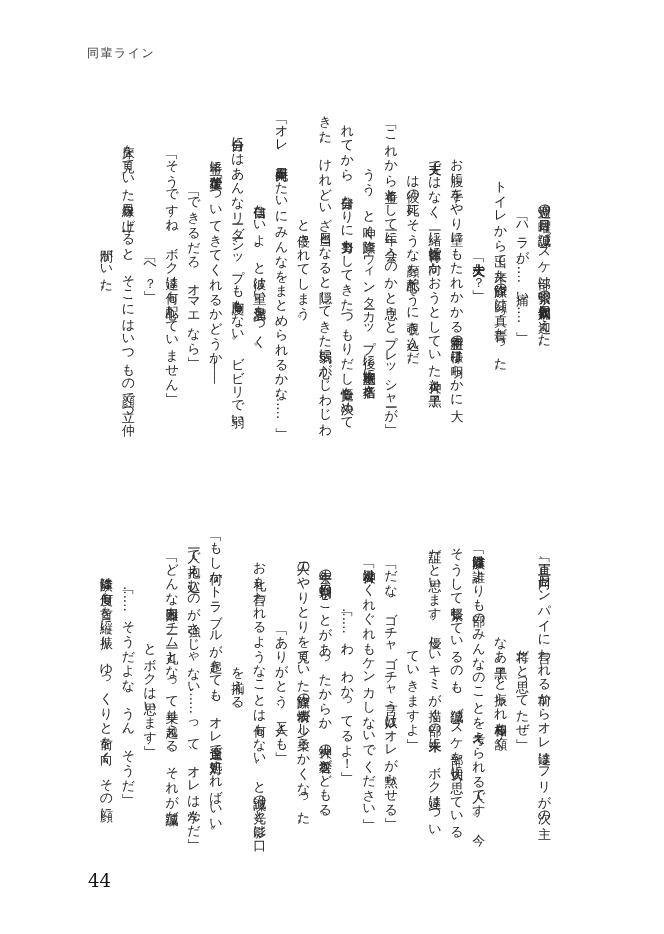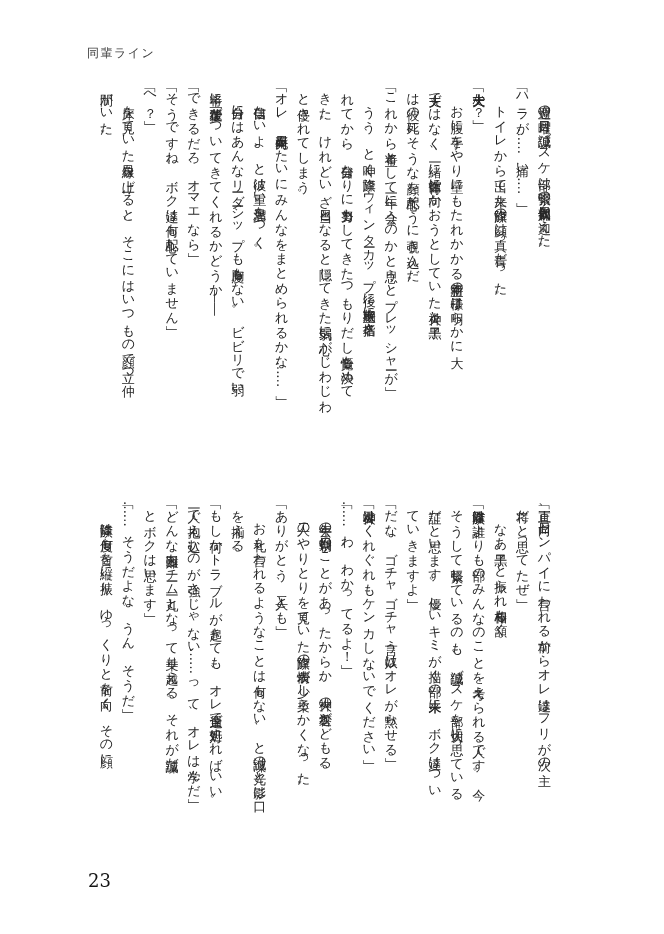--- a/index.html
+++ b/index.html
@@ -11,20 +11,21 @@
     height: 934px;
     background: #ffffff;
     position: relative;
     overflow: hidden;
     font-family: "DejaVu Serif", "Liberation Serif", serif;
   }
   .page {
     position: absolute;
     inset: 0;
     background: #ffffff;
+    text-align: center;
   }
   .running-head {
     position: absolute;
     left: 87px;
     top: 45px;
     font-size: 12px;
     letter-spacing: 1.5px;
     color: #3d3d3d;
   }
   .vblock {
@@ -107,15 +108,15 @@
     <p>　お礼を言われるようなことは何もない、と誠凜の光と影は口</p>
     <p>を揃える。</p>
     <p>「もし何かトラブルが起きても、オレ達全員で対処すればいい。</p>
     <p>一人で抱え込むのが強さじゃない……って、オレは学んだ」</p>
     <p>「どんな困難もチーム一丸となって乗り越える。それが誠凜だ</p>
     <p>とボクは思います」</p>
     <p>「……そうだよな。うん、そうだ」</p>
     <p>　降旗は何度も首を縦に振り、ゆっくりと前を向く。その顔に</p>
   </div>
 
-  <div class="page-number">23</div>
+  <div class="page-number">44</div>
 
 </div>
 
 </body></html>

